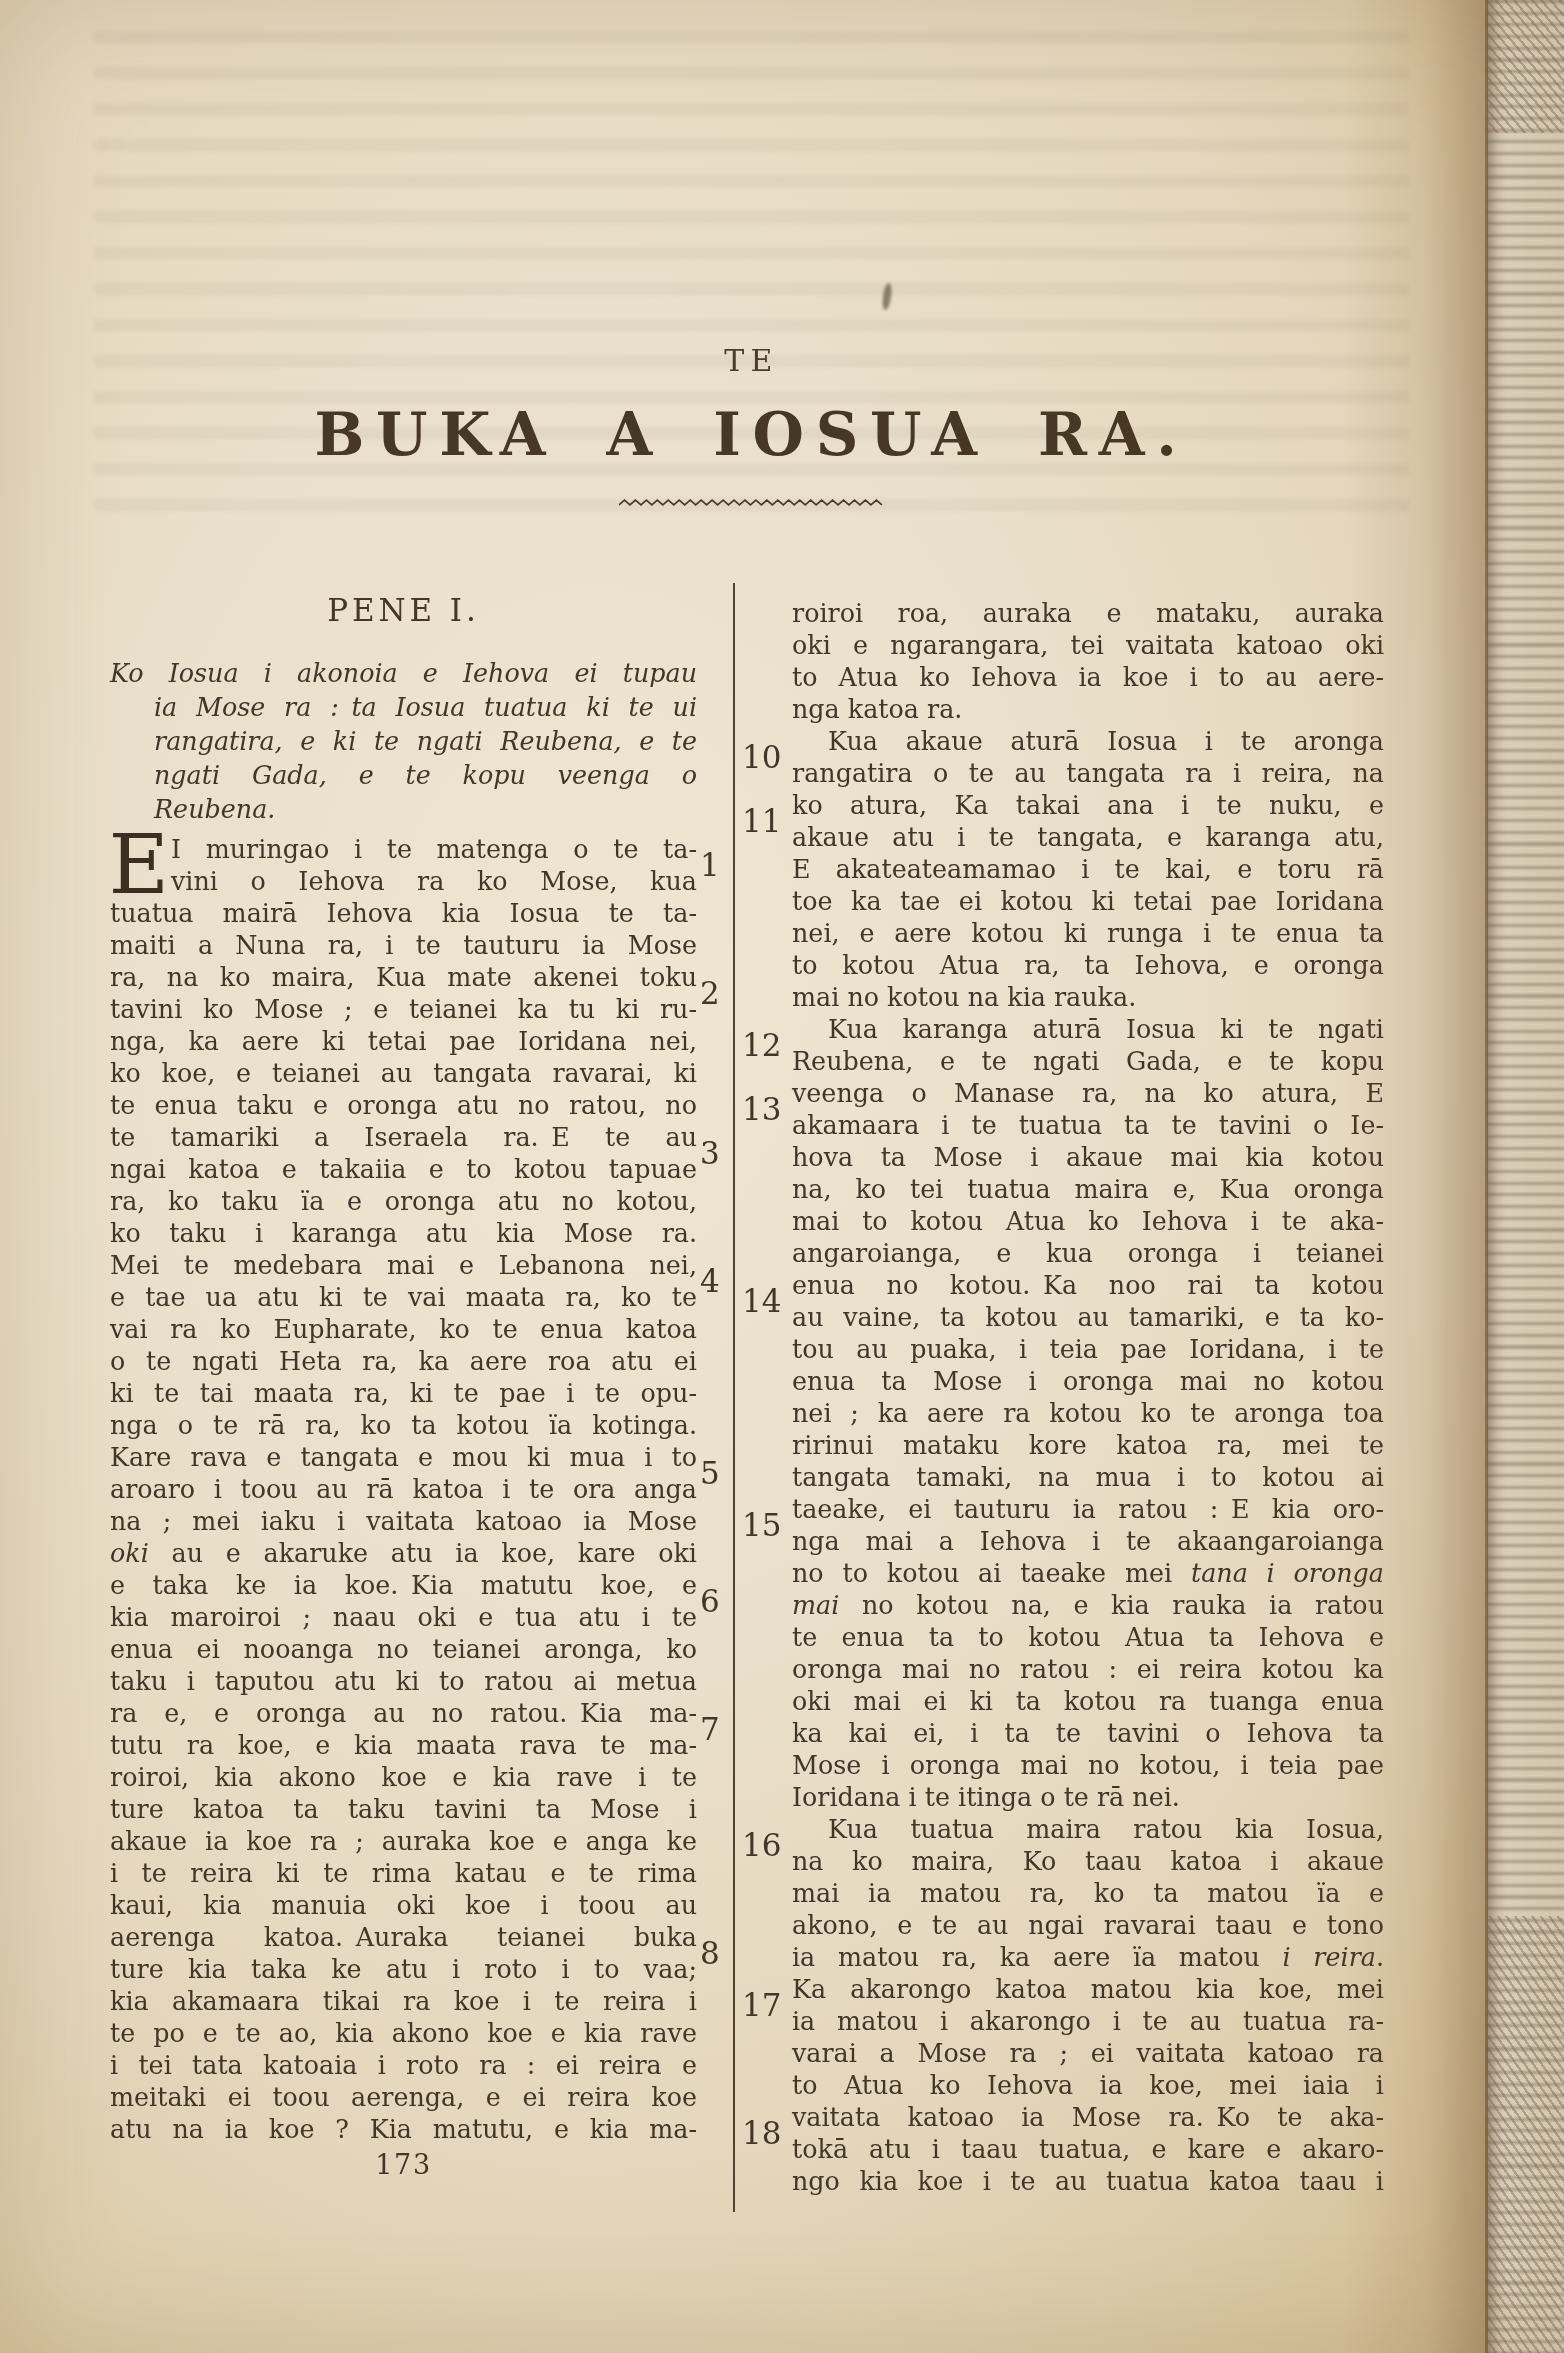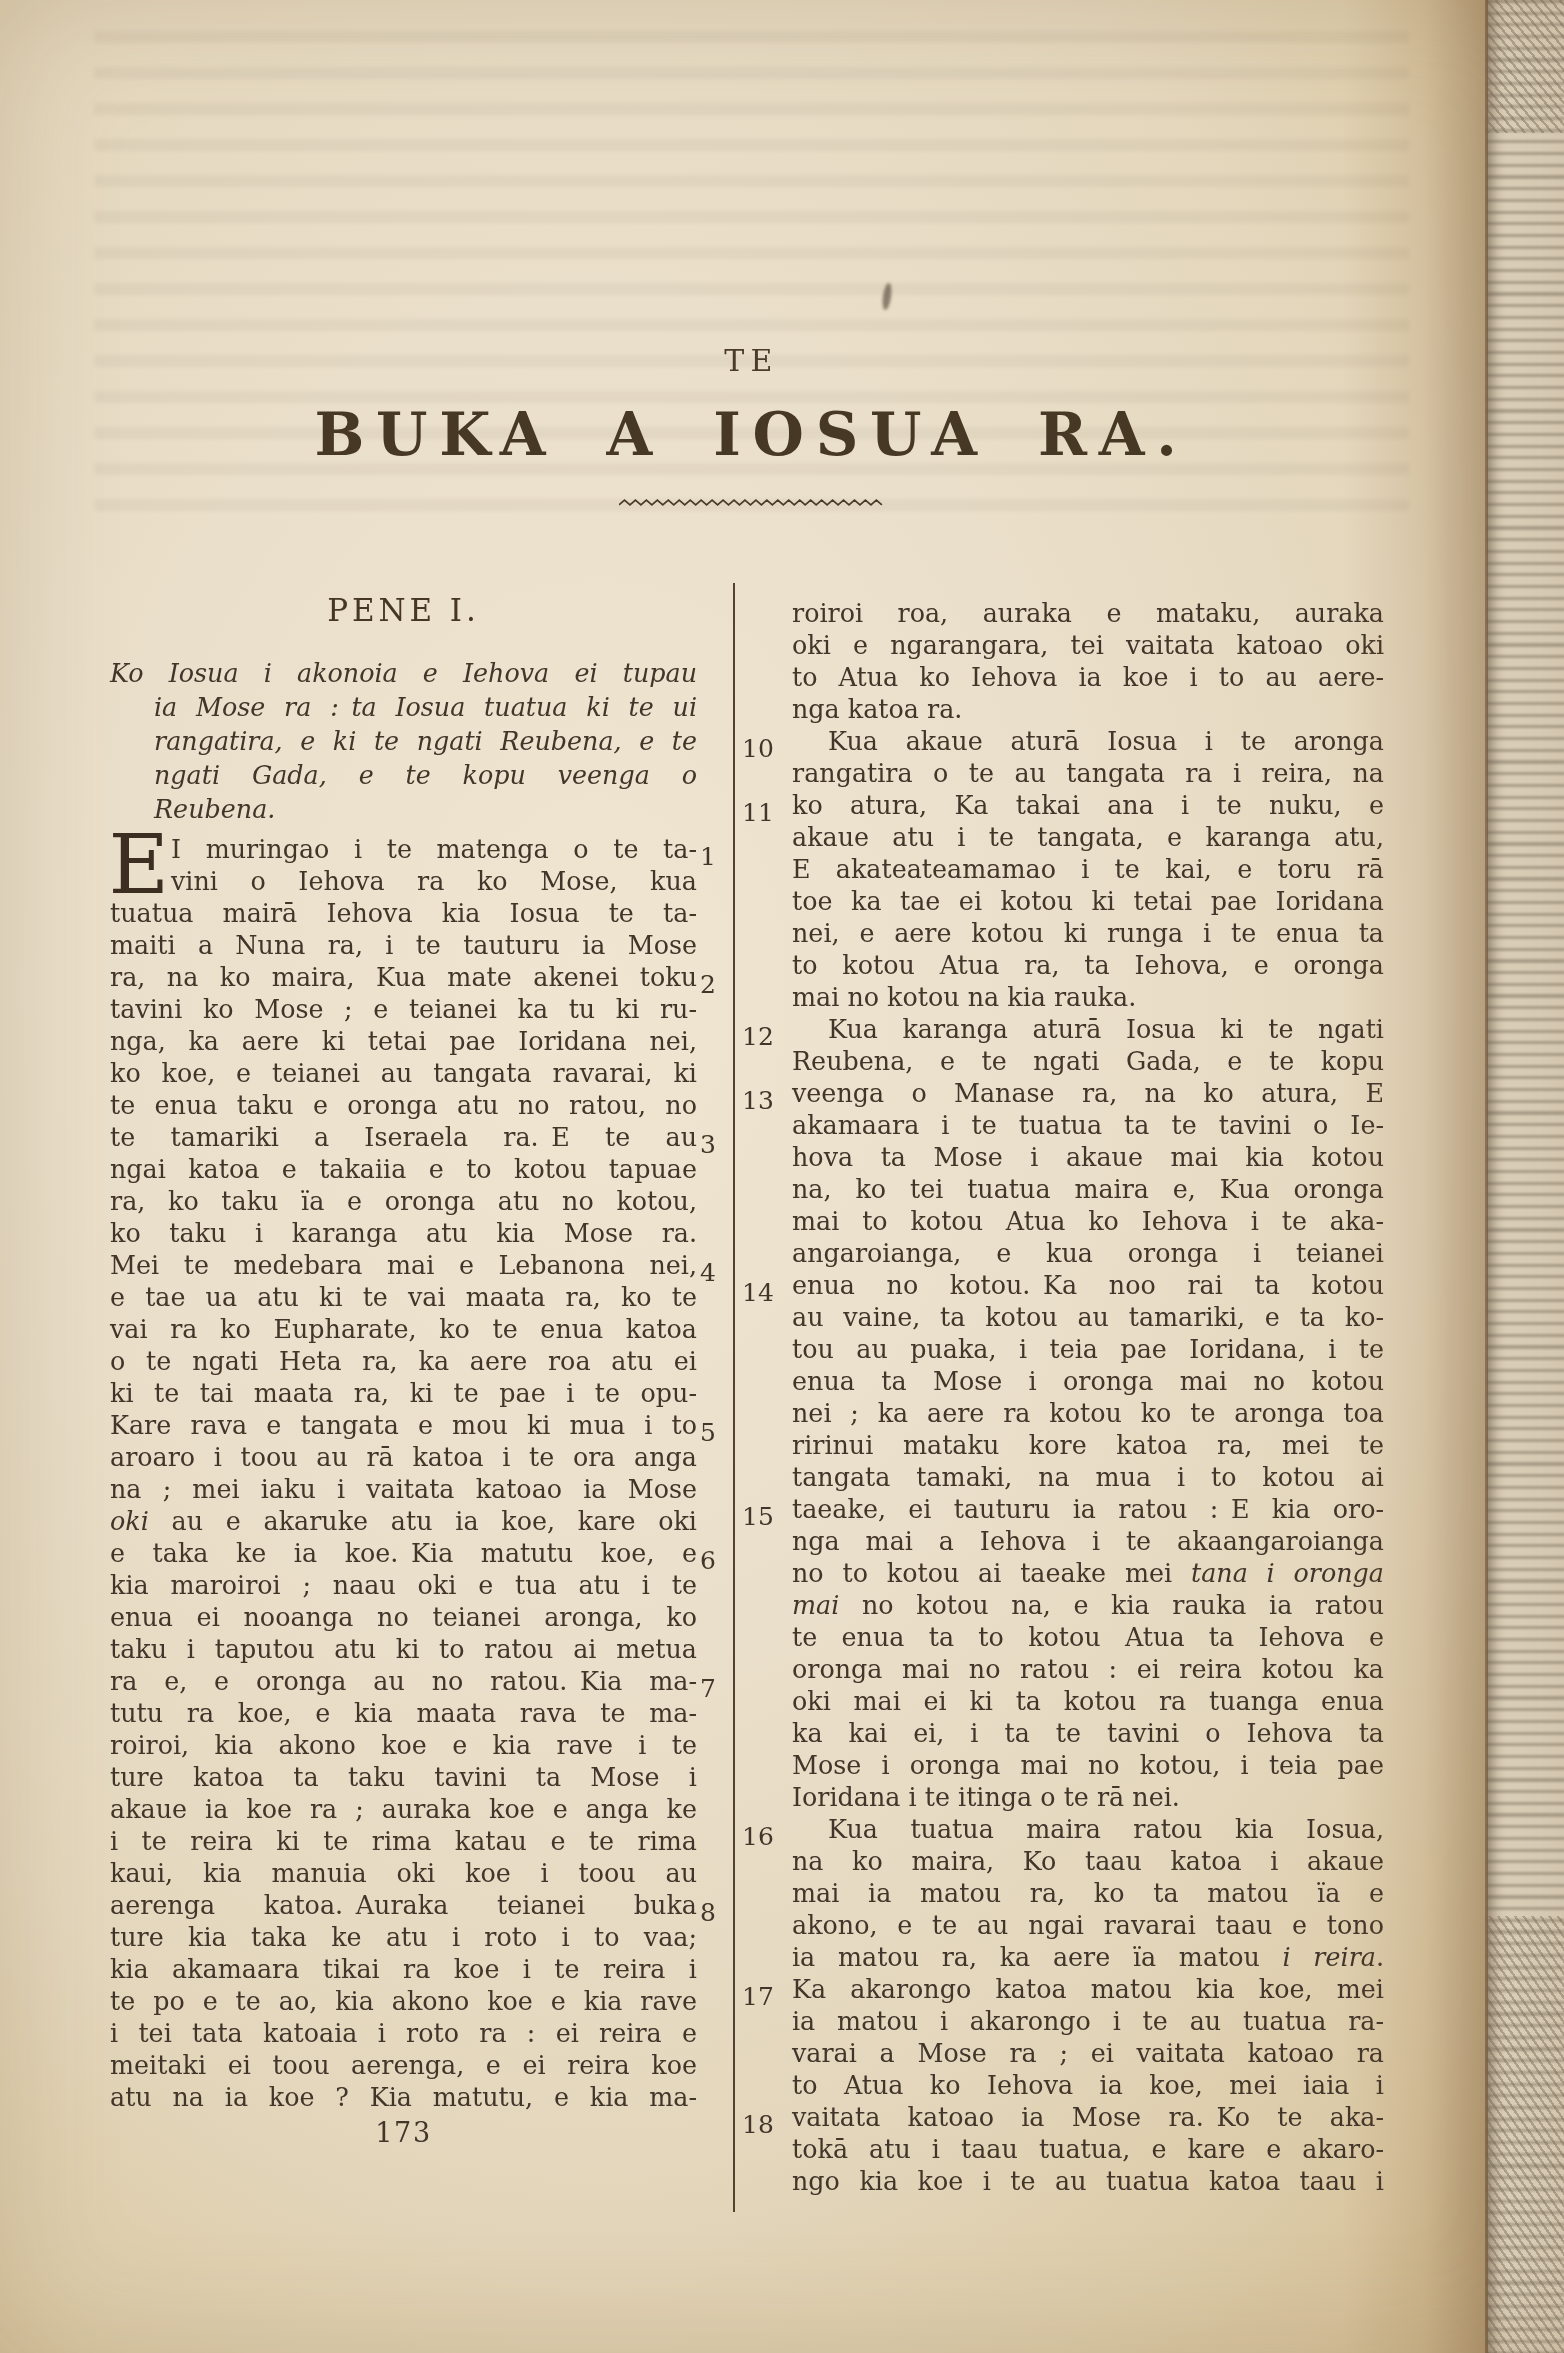--- a/index.html
+++ b/index.html
@@ -46,21 +46,21 @@
   .intro .line{height:34px;line-height:34px;}
   .intro .line:not(:first-child){padding-left:44px;}
   .body-block{position:relative;margin-top:6.3px;}
   .pagenum{margin-top:4.7px;text-align:center;font-size:27px;height:34px;letter-spacing:1.6px;}
 
   .line{position:relative;text-align:justify;text-align-last:justify;height:32px;line-height:32px;
     font-size:25.4px;white-space:normal;}
   .line.end{text-align-last:left;}
   .line.ind{text-indent:36px;}
   .line.dc{padding-left:61px;}
-  .vnum{position:absolute;top:8px;font-size:25px;font-style:normal;text-indent:0;}
+  .vnum{position:absolute;top:16px;font-size:31px;font-style:normal;text-indent:0;}
   .vnum.vl{right:-45px;width:42px;text-align:center;}
   .vnum.vr{left:-50px;width:45px;text-align:left;}
   .dropcap{position:absolute;left:-1.6px;top:-2.3px;font-size:83px;line-height:69px;color:#3c2f22;
     font-family:"DejaVu Serif",serif;}
 </style>
 </head>
 <body>
 
 <div id="canvas">
   <div class="showthrough"></div>
@@ -101,20 +101,21 @@
           <div class="line"><span>te enua taku e oronga atu no ratou, no</span></div>
           <div class="line"><span>te tamariki a Iseraela ra. E te au</span><span class="vnum vl">3</span></div>
           <div class="line"><span>ngai katoa e takaiia e to kotou tapuae</span></div>
           <div class="line"><span>ra, ko taku ïa e oronga atu no kotou,</span></div>
           <div class="line"><span>ko taku i karanga atu kia Mose ra.</span></div>
           <div class="line"><span>Mei te medebara mai e Lebanona nei,</span><span class="vnum vl">4</span></div>
           <div class="line"><span>e tae ua atu ki te vai maata ra, ko te</span></div>
           <div class="line"><span>vai ra ko Eupharate, ko te enua katoa</span></div>
           <div class="line"><span>o te ngati Heta ra, ka aere roa atu ei</span></div>
           <div class="line"><span>ki te tai maata ra, ki te pae i te opu-</span></div>
+          <div class="line"><span>nga o te rā ra, ko ta kotou ïa kotinga.</span></div>
           <div class="line"><span>Kare rava e tangata e mou ki mua i to</span><span class="vnum vl">5</span></div>
           <div class="line"><span>aroaro i toou au rā katoa i te ora anga</span></div>
           <div class="line"><span>na ; mei iaku i vaitata katoao ia Mose</span></div>
           <div class="line"><i>oki</i><span> au e akaruke atu ia koe, kare oki</span></div>
           <div class="line"><span>e taka ke ia koe. Kia matutu koe, e</span><span class="vnum vl">6</span></div>
           <div class="line"><span>kia maroiroi ; naau oki e tua atu i te</span></div>
           <div class="line"><span>enua ei nooanga no teianei aronga, ko</span></div>
           <div class="line"><span>taku i taputou atu ki to ratou ai metua</span></div>
           <div class="line"><span>ra e, e oronga au no ratou. Kia ma-</span><span class="vnum vl">7</span></div>
           <div class="line"><span>tutu ra koe, e kia maata rava te ma-</span></div>

